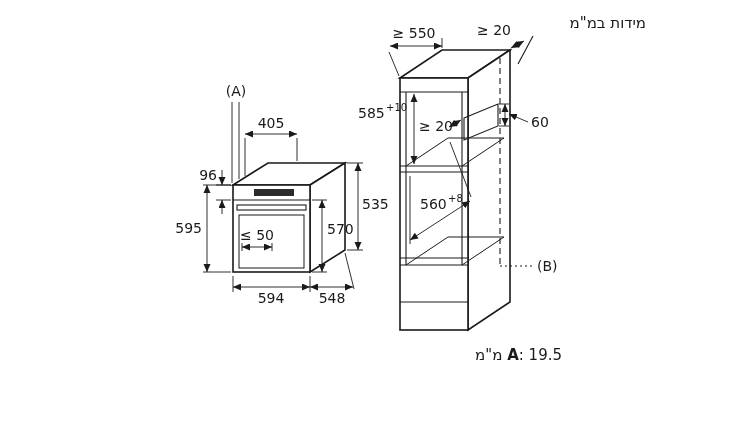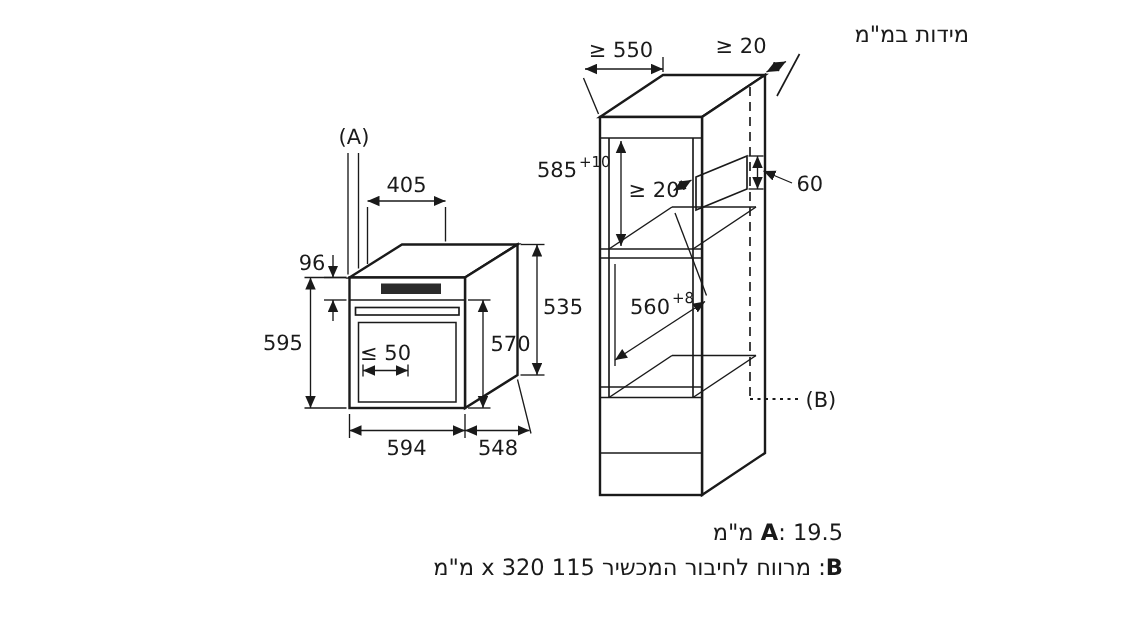--- a/index.html
+++ b/index.html
@@ -157,18 +157,15 @@
       </g>
     </g>
   </svg>
 
   <div class="title">מידות במ"מ</div>
 
   <div class="legend">
     <div>
       <span class="lg-key">A</span><span>: 19.5 מ"מ</span>
     </div>
-    <div>
-      <span class="lg-key">B</span><span>: מרווח לחיבור המכשיר 115 x 320 מ"מ</span>
-    </div>
   </div>
 
 </div>
 
 </body></html>

